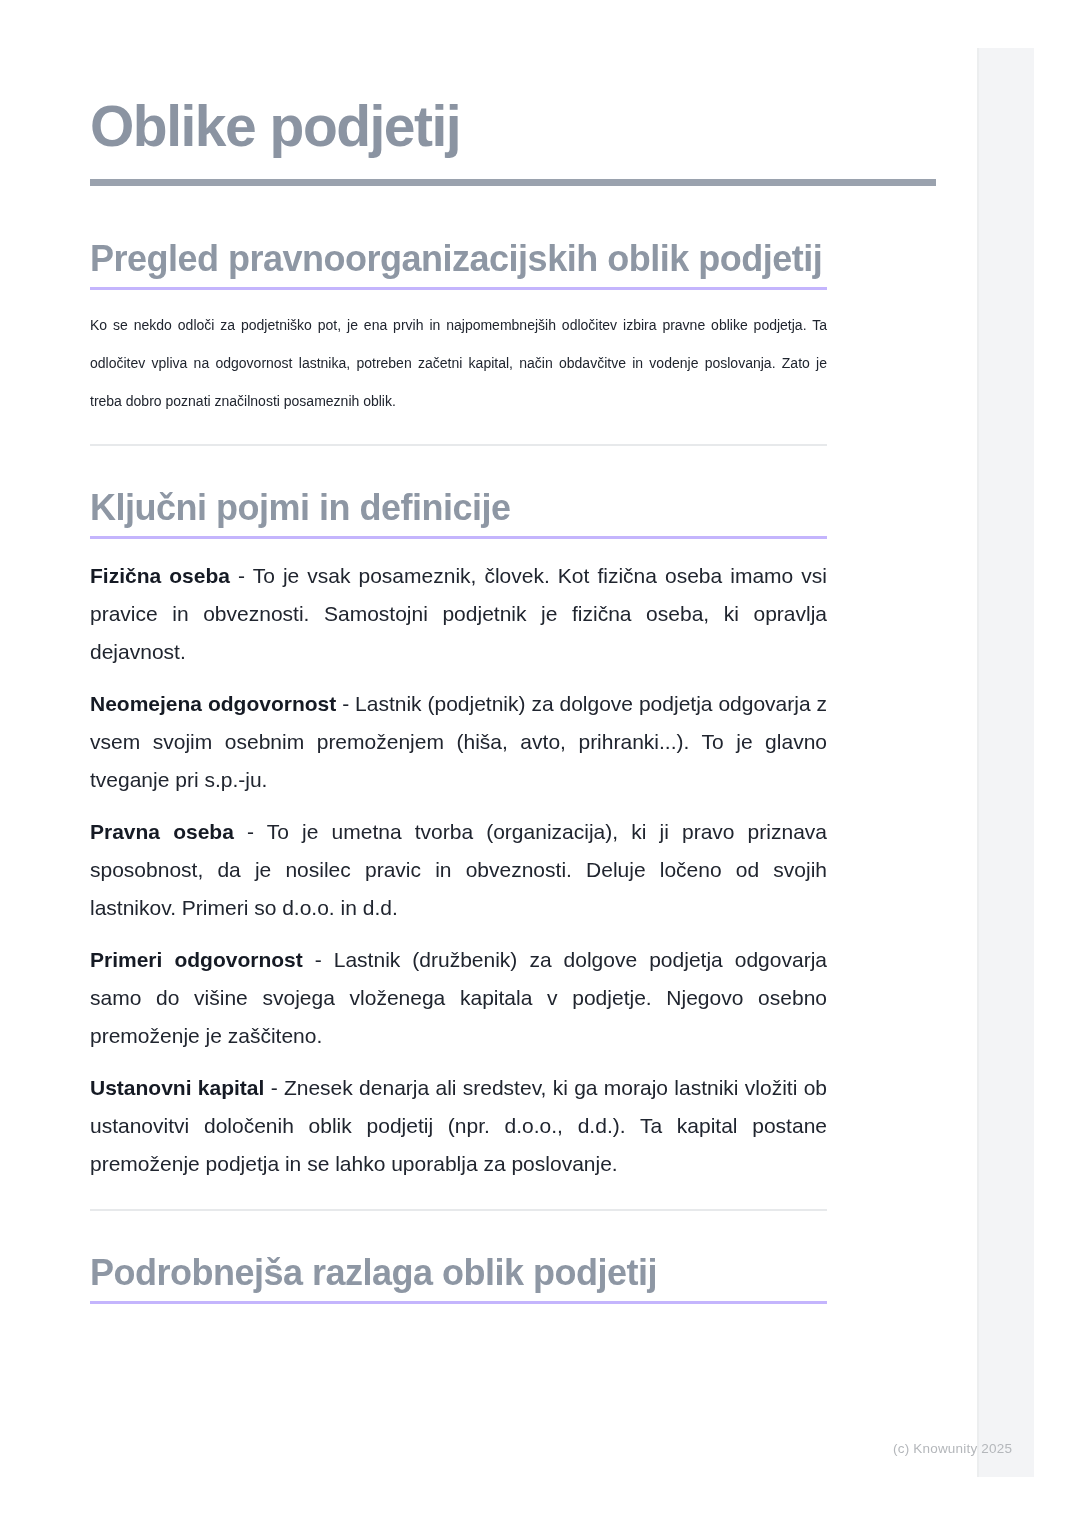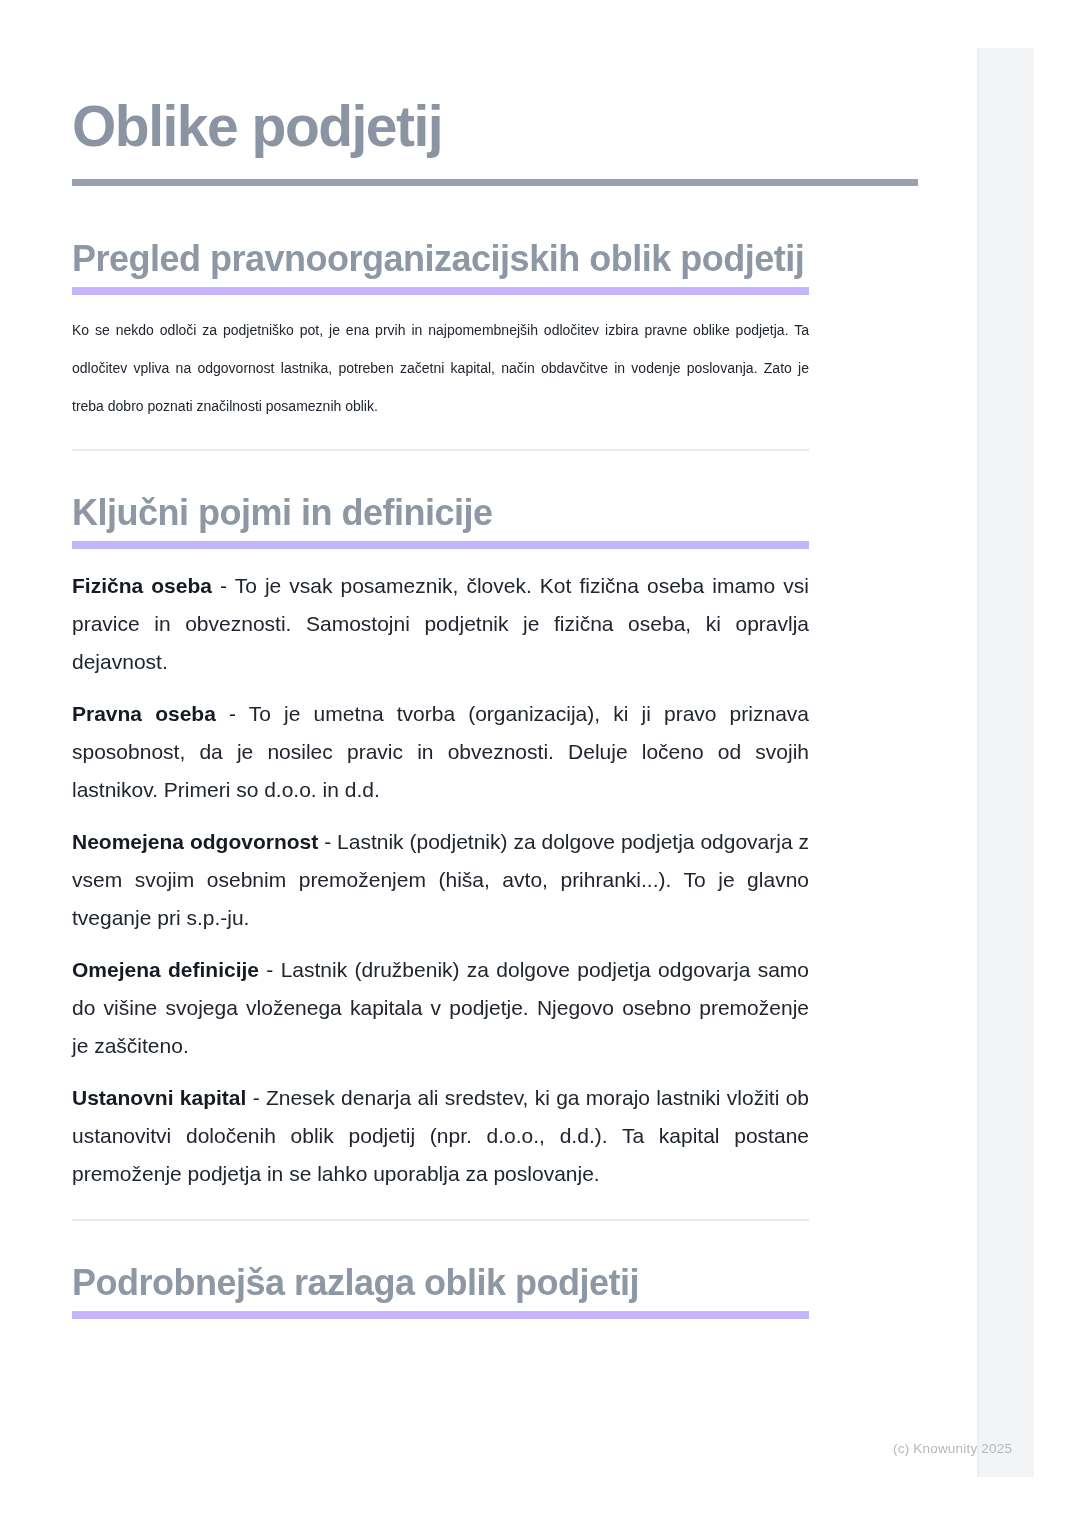--- a/index.html
+++ b/index.html
@@ -9,21 +9,21 @@
     width: 1080px;
     height: 1528px;
     overflow: hidden;
     font-family: "Liberation Sans", "DejaVu Sans", sans-serif;
     color: #20252f;
   }
 
   
   .content {
     position: absolute;
-    left: 72px;
+    left: 90px;
     top: 0;
     width: 846px;
   }
   .narrow { width: 737px; }
 
   h1.page-title {
     margin-top: 95px;
     font-size: 57px;
     line-height: 62px;
     font-weight: 800;
@@ -38,21 +38,21 @@
     background: #9aa2ae;
   }
 
   h2.section-heading {
     font-size: 36px;
     line-height: 52px;
     font-weight: 700;
     letter-spacing: -0.5px;
     color: #8e97a4;
     padding-bottom: 2px;
-    border-bottom: 8px solid #c4b5fd;
+    border-bottom: 3px solid #c4b5fd;
   }
   h2.first { margin-top: 47px; }
   h2.after-divider { margin-top: 36px; }
 
   p.body-para {
     margin-top: 16px;
     font-size: 14px;
     line-height: 38px;
     text-align: justify;
     color: #20252f;
@@ -117,25 +117,25 @@
   <h2 class="section-heading first narrow">Pregled pravnoorganizacijskih oblik podjetij</h2>
 
   <p class="body-para narrow">Ko se nekdo odloči za podjetniško pot, je ena prvih in najpomembnejših odločitev izbira pravne oblike podjetja. Ta odločitev vpliva na odgovornost lastnika, potreben začetni kapital, način obdavčitve in vodenje poslovanja. Zato je treba dobro poznati značilnosti posameznih oblik.</p>
 
   <hr class="section-divider">
 
   <h2 class="section-heading after-divider narrow">Ključni pojmi in definicije</h2>
 
   <p class="def first-def narrow"><b>Fizična oseba</b><span> - To je vsak posameznik, človek. Kot fizična oseba imamo vsi pravice in obveznosti. Samostojni podjetnik je fizična oseba, ki opravlja dejavnost.</span></p>
 
+  <p class="def narrow"><b>Neomejena odgovornost</b><span> - Lastnik (podjetnik) za dolgove podjetja odgovarja z vsem svojim osebnim premoženjem (hiša, avto, prihranki...). To je glavno tveganje pri s.p.-ju.</span></p>
+
   <p class="def narrow"><b>Pravna oseba</b><span> - To je umetna tvorba (organizacija), ki ji pravo priznava sposobnost, da je nosilec pravic in obveznosti. Deluje ločeno od svojih lastnikov. Primeri so d.o.o. in d.d.</span></p>
 
-  <p class="def narrow"><b>Neomejena odgovornost</b><span> - Lastnik (podjetnik) za dolgove podjetja odgovarja z vsem svojim osebnim premoženjem (hiša, avto, prihranki...). To je glavno tveganje pri s.p.-ju.</span></p>
-
-  <p class="def narrow"><b>Omejena definicije</b><span> - Lastnik (družbenik) za dolgove podjetja odgovarja samo do višine svojega vloženega kapitala v podjetje. Njegovo osebno premoženje je zaščiteno.</span></p>
+  <p class="def narrow"><b>Primeri odgovornost</b><span> - Lastnik (družbenik) za dolgove podjetja odgovarja samo do višine svojega vloženega kapitala v podjetje. Njegovo osebno premoženje je zaščiteno.</span></p>
 
   <p class="def narrow"><b>Ustanovni kapital</b><span> - Znesek denarja ali sredstev, ki ga morajo lastniki vložiti ob ustanovitvi določenih oblik podjetij (npr. d.o.o., d.d.). Ta kapital postane premoženje podjetja in se lahko uporablja za poslovanje.</span></p>
 
 
   <hr class="section-divider second">
 
   <h2 class="section-heading after-divider narrow">Podrobnejša razlaga oblik podjetij</h2>
 
 </div>
 

